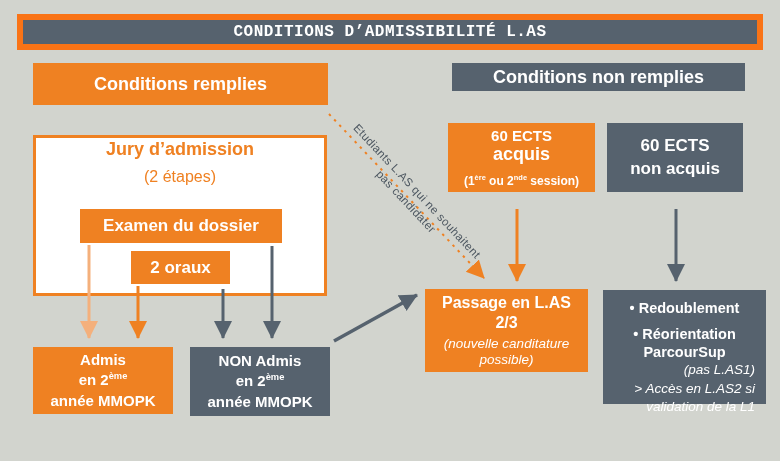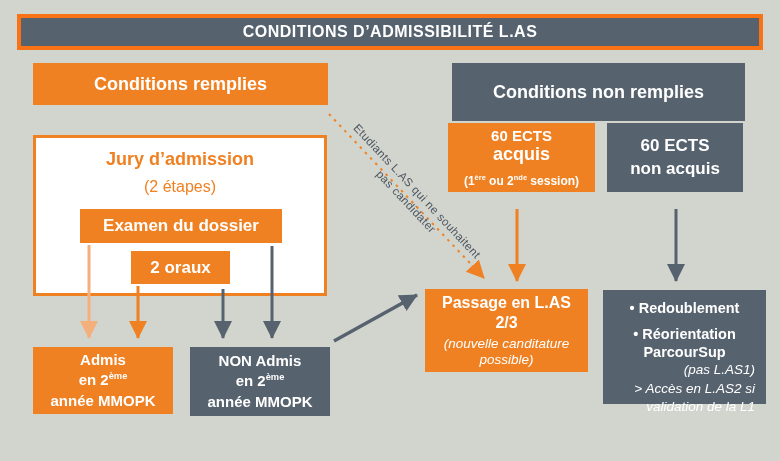--- a/index.html
+++ b/index.html
@@ -15,28 +15,28 @@
   }
   .box{
     position:absolute; box-sizing:border-box; color:#fff; font-weight:700;
     text-align:center; display:flex; flex-direction:column;
     align-items:center; justify-content:center; line-height:1.25;
   }
   .orange-bg{background:var(--orange,#EF8122);}
   .slate-bg{background:var(--slate,#56626E);}
 
   .title-bar{left:17px; top:14px; width:746px; height:36px;
-    font-size:16px; letter-spacing:.5px; border:4px solid #f97316;}
+    font-size:16px; letter-spacing:.5px; border:6px solid #f97316;font-family:Liberation Mono, monospace;}
   .hdr{font-size:18px;}
   .hdr-left{left:33px; top:63px; width:295px; height:42px;}
-  .hdr-right{left:452px; top:63px; width:293px; height:58px;}
+  .hdr-right{left:452px; top:63px; width:293px; height:28px;}
 
   .jury-panel{left:33px; top:135px; width:294px; height:161px;
     background:var(--panel_white,#fff); border:3px solid var(--orange,#EF8122);
-    justify-content:flex-start; padding-top:10px;}
+    justify-content:flex-start; }
   .jury-title{color:var(--orange,#EF8122); font-size:18px; font-weight:700;}
   .jury-subtitle{color:var(--orange,#EF8122); font-size:16px; font-weight:400; margin-top:6px;}
   .step{font-size:17px;}
   .step-dossier{left:80px; top:209px; width:202px; height:34px;}
   .step-oraux{left:131px; top:251px; width:99px; height:33px;}
 
   .result{font-size:15px; line-height:1.34;}
   .res-admis{left:33px; top:347px; width:140px; height:67px;}
   .res-nonadmis{left:190px; top:347px; width:140px; height:69px;}
   sup{font-size:.62em; line-height:0;}

